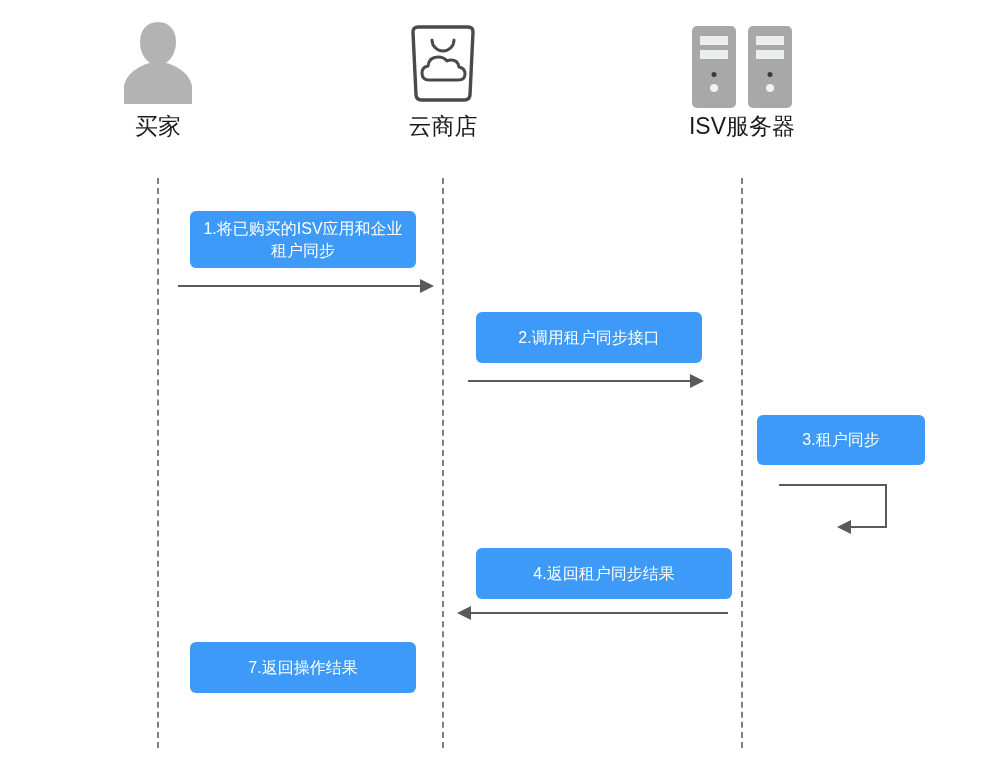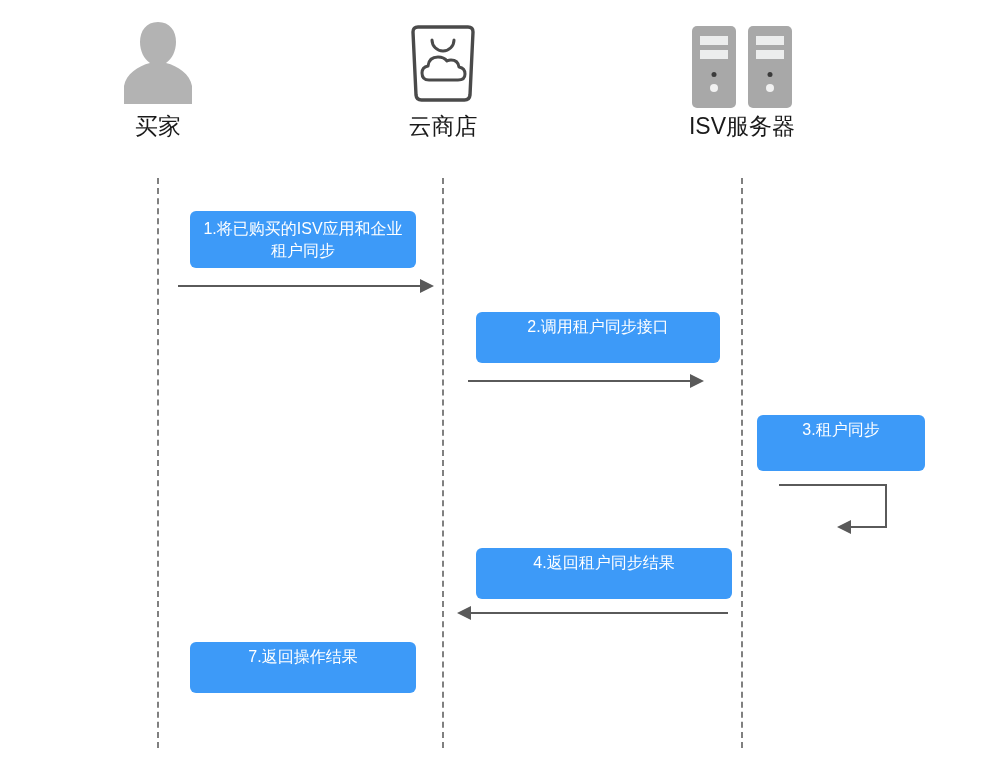--- a/index.html
+++ b/index.html
@@ -98,20 +98,21 @@
 
   
   .msgbox {
     position: absolute;
     background: #3d9af8;
     border-radius: 6px;
     color: #ffffff;
     font-size: 16px;
     line-height: 1.35;
     display: flex;
+    align-items: center;
     justify-content: center;
     text-align: center;
     box-sizing: border-box;
     padding: 4px 10px;
   }
 
   
   .arrow-svg {
     position: absolute;
     overflow: visible;
@@ -192,29 +193,29 @@
 
   <div class="msgbox" style="left:190px; top:211px; width:226px; height:57px; flex-direction:column;">
     <span>1.将已购买的ISV应用和企业</span>
     <span>租户同步</span>
   </div>
   <svg class="arrow-svg" style="left:176px; top:276px;" width="260" height="20">
     <line class="arrow-line" x1="2" y1="10" x2="244" y2="10"></line>
     <polygon class="arrow-head" points="244,3 258,10 244,17"></polygon>
   </svg>
 
-  <div class="msgbox" style="left:476px; top:312px; width:244px; height:51px;">
+  <div class="msgbox" style="left:476px; top:312px; width:226px; height:51px;">
     <span>2.调用租户同步接口</span>
   </div>
   <svg class="arrow-svg" style="left:466px; top:371px;" width="240" height="20">
     <line class="arrow-line" x1="2" y1="10" x2="224" y2="10"></line>
     <polygon class="arrow-head" points="224,3 238,10 224,17"></polygon>
   </svg>
 
-  <div class="msgbox" style="left:757px; top:415px; width:168px; height:56px;">
+  <div class="msgbox" style="left:757px; top:415px; width:168px; height:50px;">
     <span>3.租户同步</span>
   </div>
   <svg class="arrow-svg" style="left:775px; top:478px;" width="120" height="60">
     <polyline class="arrow-line" points="4,7 111,7 111,49 76,49"></polyline>
     <polygon class="arrow-head" points="76,42 62,49 76,56"></polygon>
   </svg>
 
   <div class="msgbox" style="left:476px; top:548px; width:256px; height:51px;">
     <span>4.返回租户同步结果</span>
   </div>

